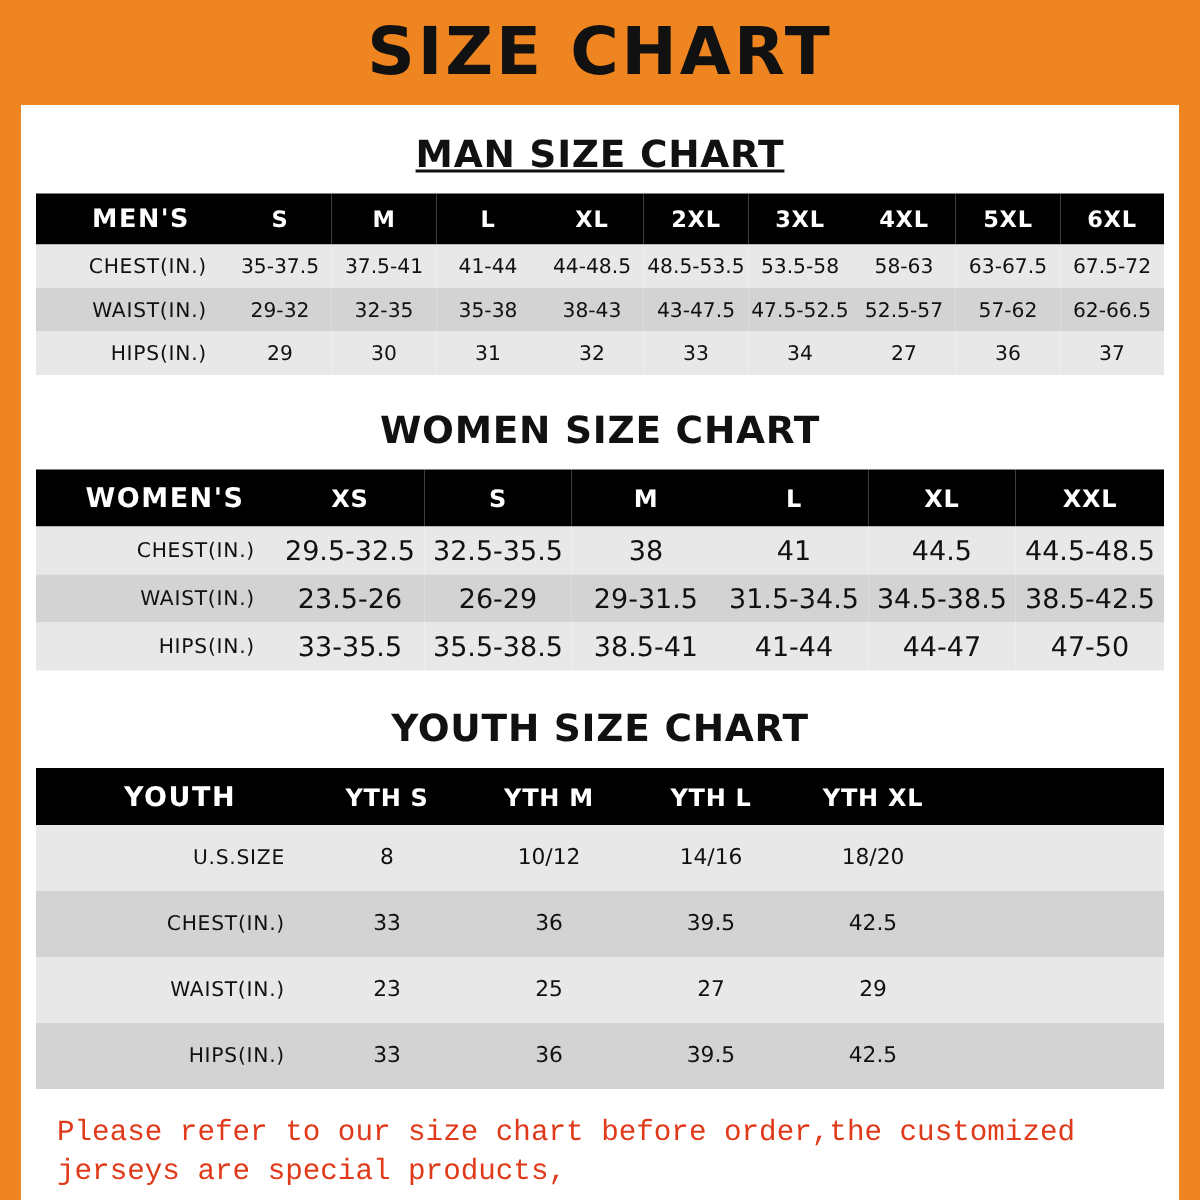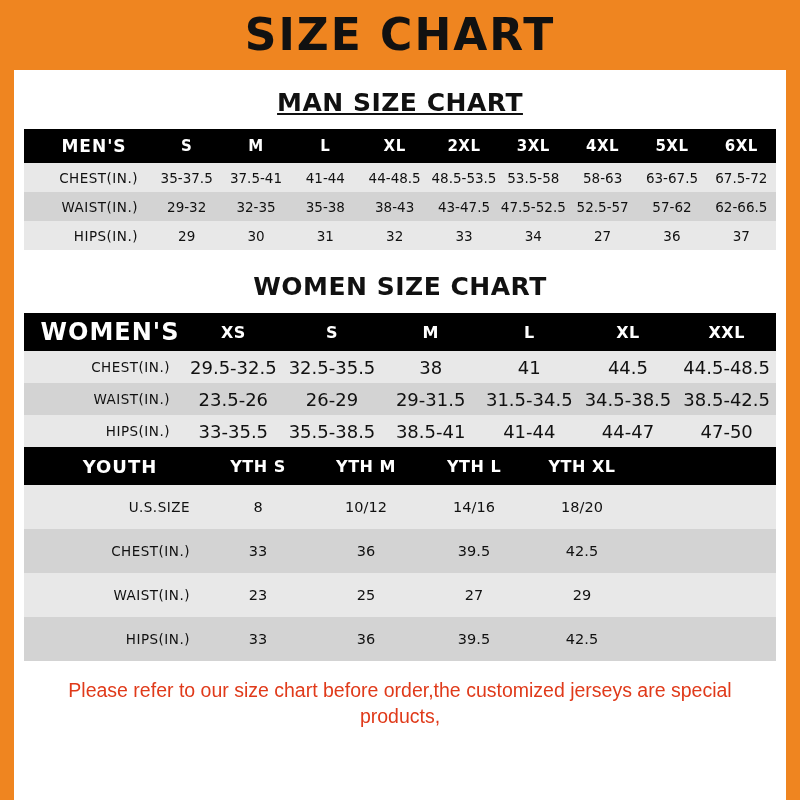--- a/index.html
+++ b/index.html
@@ -102,30 +102,29 @@
   tr.band-light td { background: #e8e8e8; }
   tr.band-dark td  { background: #d3d3d3; }
 
   
   table.youth thead th { height: 38px; font-size: 16px; margin-top: 36px; }
   table.youth thead th.rowlabel { font-size: 18px; }
   table.youth tbody td { height: 44px; font-size: 14.5px; }
 
   
   table.women thead th { height: 38px; font-size: 16px; }
-  table.women thead th.rowlabel { font-size: 24px; }
+  table.women thead th.rowlabel { font-size: 18px; }
   table.women tbody td { height: 32px; font-size: 18px; }
 
   .footer-note {
     margin: 16px 14px 0 14px;
     color: #e03a1a;
-    font-family: Liberation Sans, sans-serif;
+    font-family: Liberation Mono, monospace;
     font-size: 19.5px;
     line-height: 1.35;
-    text-align: center;
   }
   .footer-note span { display: block; }
 </style>
 </head>
 <body>
 
 <div class="page">
 
   <div class="banner">
     <div class="banner-title">SIZE CHART</div>
@@ -234,20 +233,21 @@
           <td>33-35.5</td>
           <td>35.5-38.5</td>
           <td>38.5-41</td>
           <td>41-44</td>
           <td>44-47</td>
           <td>47-50</td>
         </tr>
       </tbody>
     </table>
 
+    <div class="section-title t3">YOUTH SIZE CHART</div>
     <table class="size-table youth">
       <colgroup>
         <col style="width:180px">
         <col span="4">
         <col style="width:140px">
       </colgroup>
       <thead>
         <tr>
           <th class="rowlabel">YOUTH</th>
           <th>YTH S</th>

